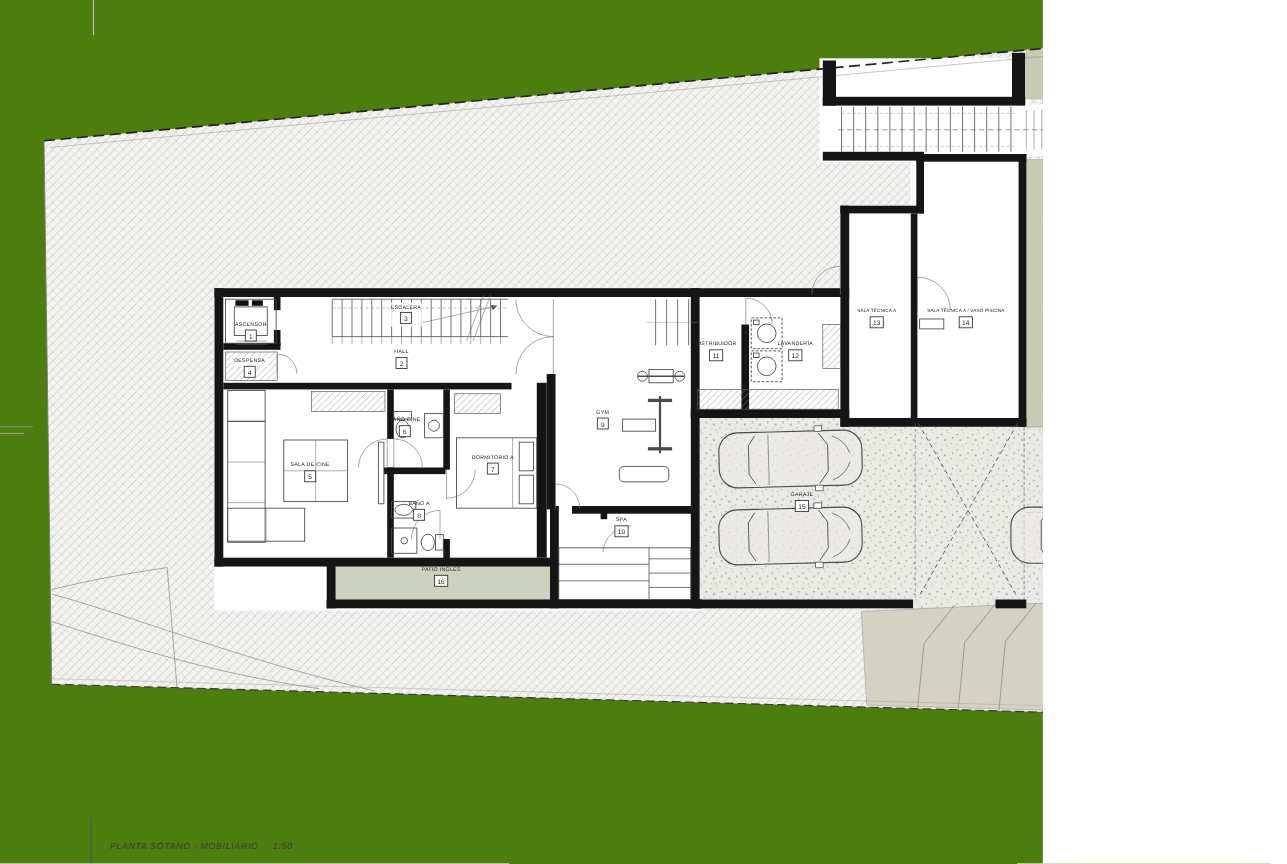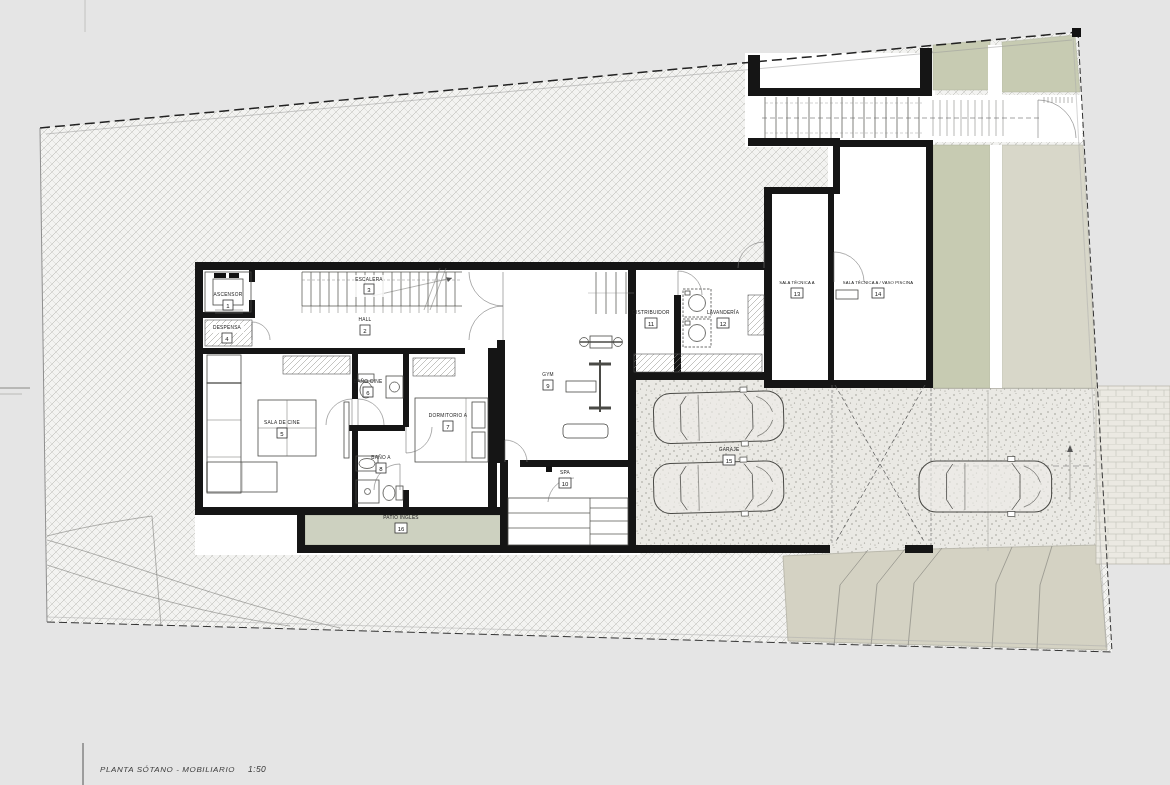--- a/index.html
+++ b/index.html
@@ -1,16 +1,16 @@
 <!DOCTYPE html>
 <html style="--wall: #151515; --terrain-green: #c7cbb2; --patio-green: #cdd1c0; --tan-band: #d8d7c9; --ramp-tan: #d4d2c3; --paving: #eae9e4; --brick: #ebe9e2;"><head>
 <meta charset="utf-8">
 <style>
   html,body{margin:0;padding:0;background:#ffffff;}
-  .sheet{position:relative;width:1170px;height:785px;background:#e5e5e5;overflow:hidden;
+  .sheet{position:relative;width:948px;height:785px;background:#4d7c0f;overflow:hidden;
          font-family:"Liberation Sans",sans-serif;}
   svg{position:absolute;left:0;top:0;}
   .wall{fill:var(--wall,#151515);}
   .white{fill:#ffffff;}
   .green{fill:var(--terrain-green,#c7cbb2);stroke:#adb09c;stroke-width:.5;}
   .tan{fill:var(--tan-band,#d8d7c9);stroke:#b7b5a8;stroke-width:.5;}
   .ramp{fill:var(--ramp-tan,#d4d2c3);stroke:#b3b1a4;stroke-width:.8;}
   .patio{fill:var(--patio-green,#cdd1c0);stroke:#9aa08c;stroke-width:.5;}
   .thin{stroke:#4a4a46;stroke-width:.7;fill:none;}
   .hair{stroke:#6d6d68;stroke-width:.5;fill:none;}

